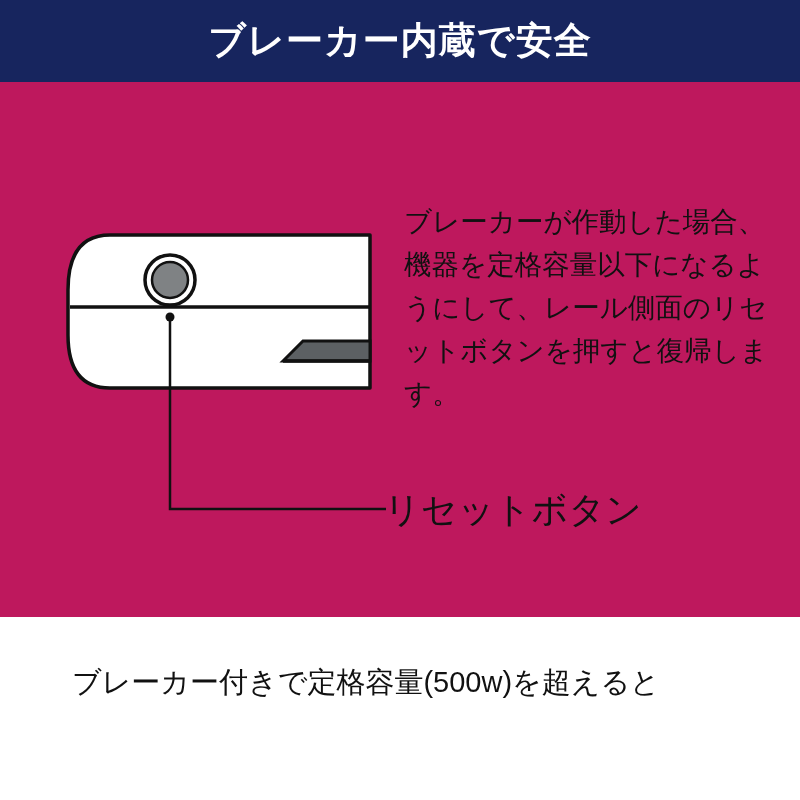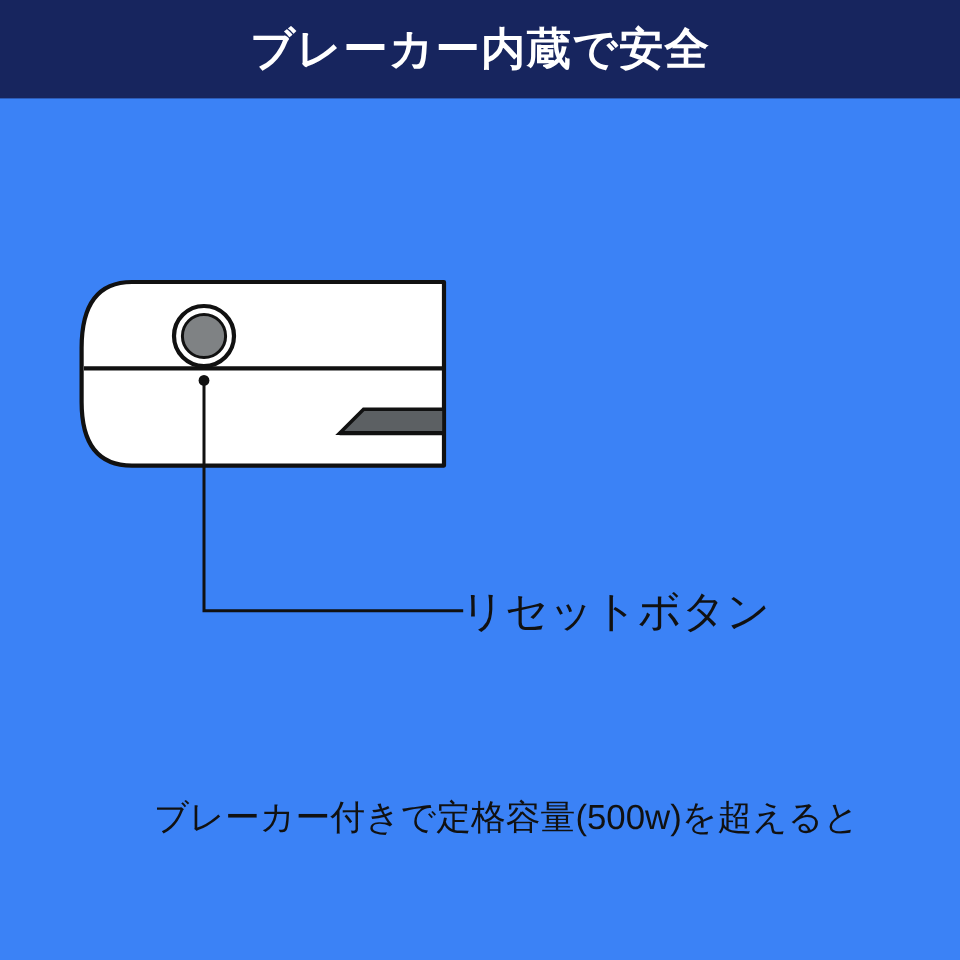--- a/index.html
+++ b/index.html
@@ -9,22 +9,22 @@
   body {
     width: 800px;
     height: 800px;
     background: #ffffff;
     font-family: "Liberation Sans", sans-serif;
     overflow: hidden;
   }
   .page {
     position: relative;
     width: 800px;
-    height: 800px;
-    background: #3b82f6;
+    height: 617px;
+    background: #be185d;
   }
   
   .header-band {
     position: absolute;
     left: 0;
     top: 0;
     width: 800px;
     height: 82px;
     background: #17255e;
   }
@@ -85,21 +85,20 @@
     top: 660px;
     width: 700px;
     color: #111111;
     font-size: 29px;
     line-height: 44px;
     font-family: "Liberation Sans", sans-serif;
   }
   .caption .line {
     display: block;
     white-space: nowrap;
-    text-align: center;
   }
 </style>
 </head>
 <body>
 
 <div class="page">
 
   <div class="header-band"></div>
   <div class="header-title">ブレーカー内蔵で安全</div>
 
@@ -122,20 +121,21 @@
         <circle cx="130" cy="85" r="18" fill="#7f8284" stroke="#111111" stroke-width="2.5"></circle>
       </g>
 
       <g>
         <circle cx="130" cy="122" r="4.5" fill="#111111"></circle>
         <path d="M 130 122 L 130 314 L 346 314" fill="none" stroke="#111111" stroke-width="2.5"></path>
       </g>
     </svg>
   </div>
 
+  <div class="desc">ブレーカーが作動した場合、機器を定格容量以下になるようにして、レール側面のリセットボタンを押すと復帰します。</div>
 
   <div class="callout-label">リセットボタン</div>
 
   <div class="caption">
     <span class="line">ブレーカー付きで定格容量(500w)を超えると</span>
   </div>
 
 </div>
 
 </body></html>

